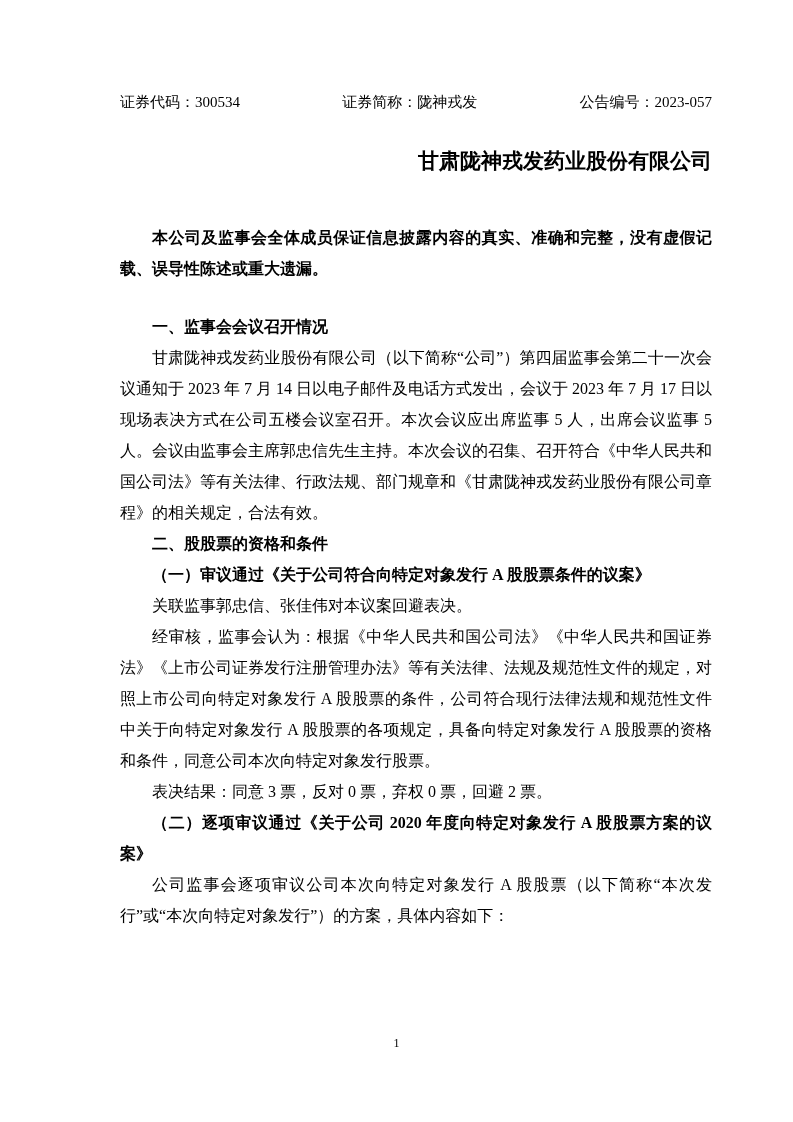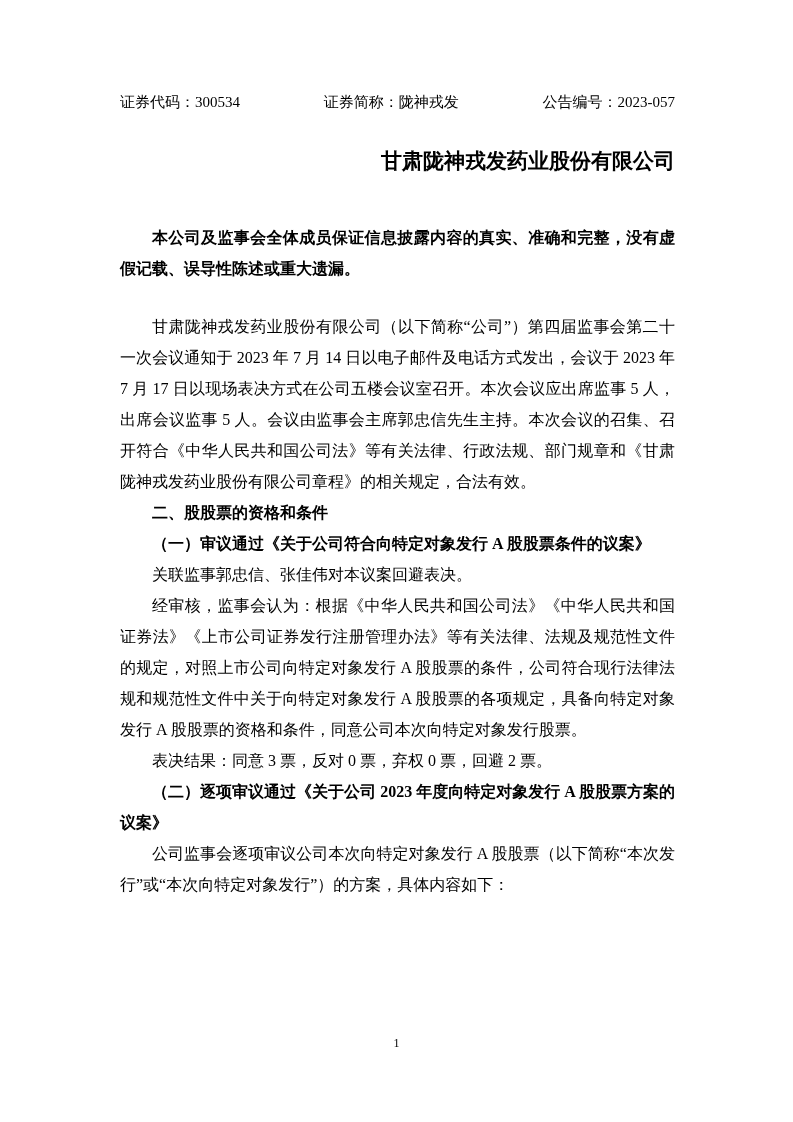--- a/index.html
+++ b/index.html
@@ -6,21 +6,21 @@
     margin: 0;
     padding: 0;
     background: #ffffff;
   }
   .page {
     position: relative;
     width: 793px;
     height: 1122px;
     background: #ffffff;
     box-sizing: border-box;
-    padding: 93px 118px 0 120px;
+    padding: 93px 81px 0 120px;
     font-family: "Liberation Serif", serif;
     color: #000000;
     overflow: hidden;
   }
   .doc-header {
     display: flex;
     justify-content: space-between;
     align-items: baseline;
     font-size: 15px;
     line-height: 18px;
@@ -75,25 +75,26 @@
     <span>公告编号：2023-057</span>
   </div>
 
   <div class="doc-title">
     <div>甘肃陇神戎发药业股份有限公司</div>
   </div>
 
   <div class="statement">本公司及监事会全体成员保证信息披露内容的真实、准确和完整，没有虚假记载、误导性陈述或重大遗漏。</div>
 
   <div class="body-text">
+    <p class="bold">一、监事会会议召开情况</p>
     <p>甘肃陇神戎发药业股份有限公司（以下简称“公司”）第四届监事会第二十一次会议通知于 2023 年 7 月 14 日以电子邮件及电话方式发出，会议于 2023 年 7 月 17 日以现场表决方式在公司五楼会议室召开。本次会议应出席监事 5 人，出席会议监事 5 人。会议由监事会主席郭忠信先生主持。本次会议的召集、召开符合《中华人民共和国公司法》等有关法律、行政法规、部门规章和《甘肃陇神戎发药业股份有限公司章程》的相关规定，合法有效。</p>
     <p class="bold">二、股股票的资格和条件</p>
     <p class="bold">（一）审议通过《关于公司符合向特定对象发行 A 股股票条件的议案》</p>
     <p>关联监事郭忠信、张佳伟对本议案回避表决。</p>
     <p>经审核，监事会认为：根据《中华人民共和国公司法》《中华人民共和国证券法》《上市公司证券发行注册管理办法》等有关法律、法规及规范性文件的规定，对照上市公司向特定对象发行 A 股股票的条件，公司符合现行法律法规和规范性文件中关于向特定对象发行 A 股股票的各项规定，具备向特定对象发行 A 股股票的资格和条件，同意公司本次向特定对象发行股票。</p>
     <p>表决结果：同意 3 票，反对 0 票，弃权 0 票，回避 2 票。</p>
-    <p class="bold">（二）逐项审议通过《关于公司 2023 年度向特定对象发行 A 股股票方案的议案》</p>
+    <p class="bold">（二）逐项审议通过《关于公司 2020 年度向特定对象发行 A 股股票方案的议案》</p>
     <p>公司监事会逐项审议公司本次向特定对象发行 A 股股票（以下简称“本次发行”或“本次向特定对象发行”）的方案，具体内容如下：</p>
   </div>
 
   <div class="page-number">1</div>
 
 </div>
 
 </body></html>

